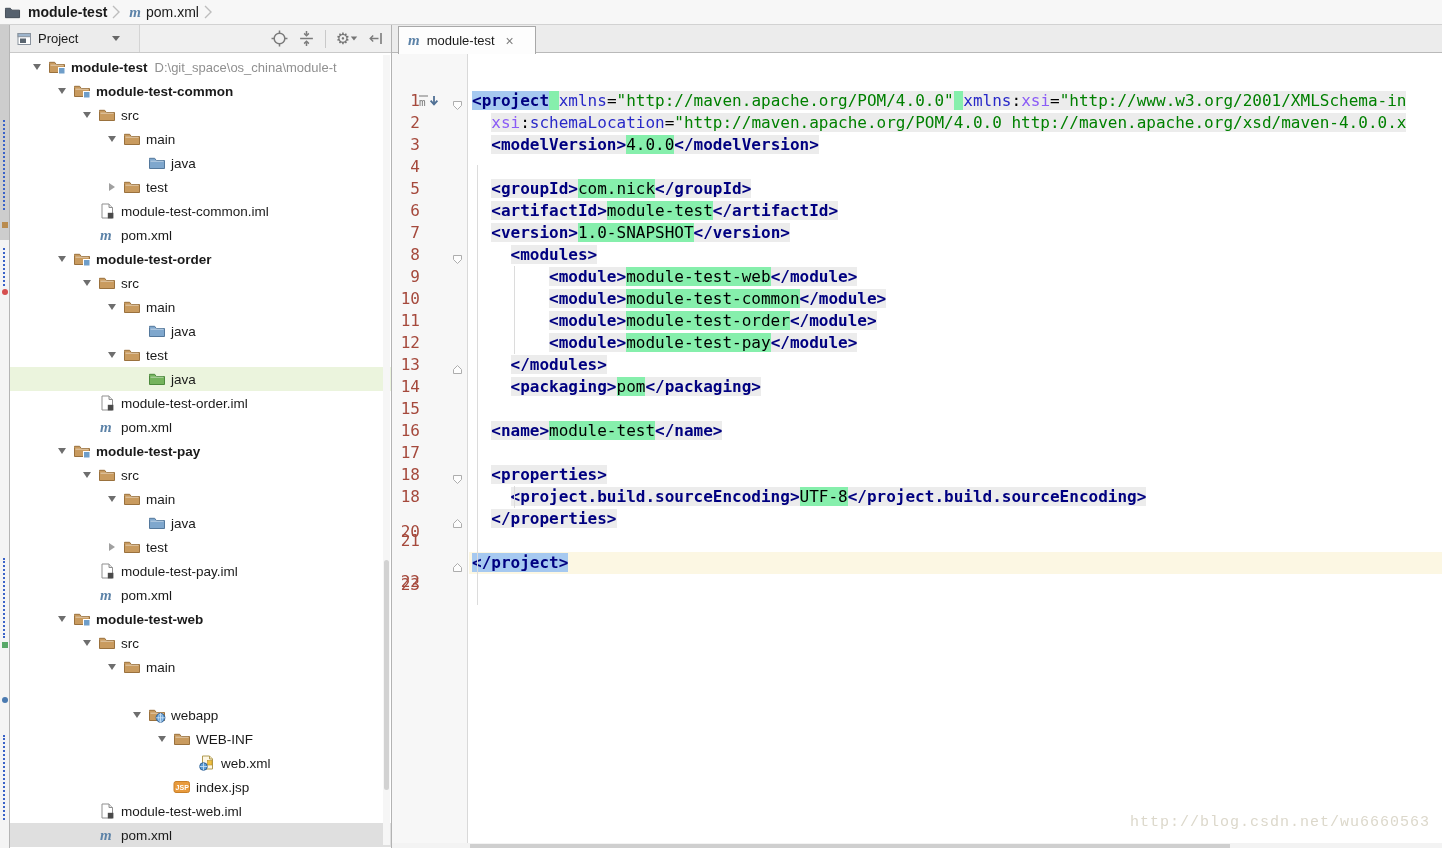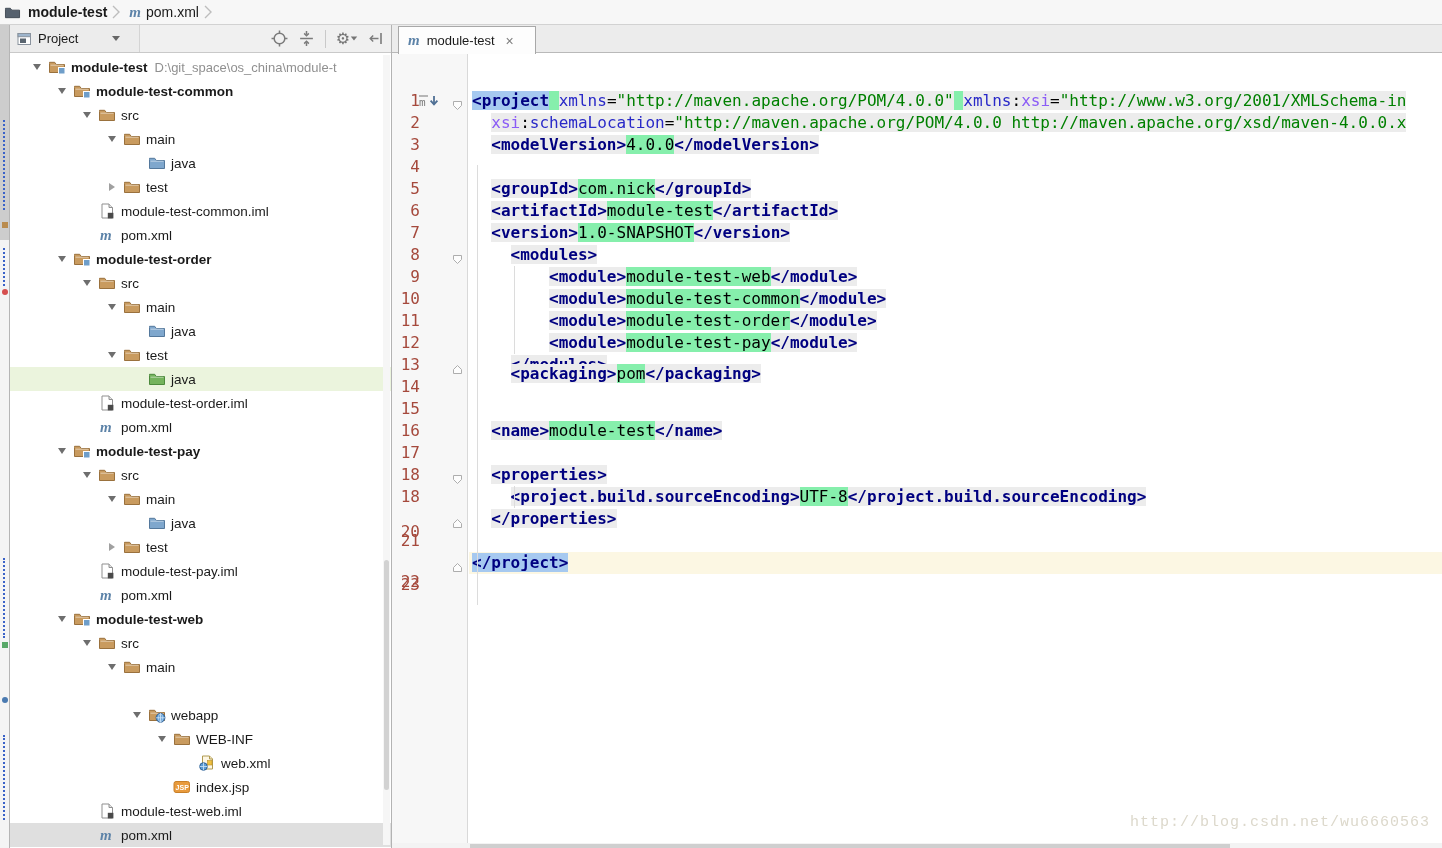--- a/index.html
+++ b/index.html
@@ -576,21 +576,21 @@
         <div class="ln codefont" style="top: 257px;">11</div>
         <div class="cl codefont" style="top: 257px;"><span class="indent">        </span><span class="tok-g">&lt;module&gt;</span><span class="tok-t">module-test-order</span><span class="tok-g">&lt;/module&gt;</span></div>
         <div class="ln codefont" style="top: 279px;">12</div>
         <div class="cl codefont" style="top: 279px;"><span class="indent">        </span><span class="tok-g">&lt;module&gt;</span><span class="tok-t">module-test-pay</span><span class="tok-g">&lt;/module&gt;</span></div>
         <div class="ln codefont" style="top: 301px;">13</div>
         <div class="fold" style="top: 306px;"><svg width="11" height="11" viewBox="0 0 11 11">
             <path d="M1.5 9.5 v-4 l4 -4 l4 4 v4 z" fill="#fdfdfd" stroke="#adadad"></path>
           </svg></div>
         <div class="cl codefont" style="top: 301px;"><span class="indent">    </span><span class="tok-g">&lt;/modules&gt;</span></div>
         <div class="ln codefont" style="top: 323px;">14</div>
-        <div class="cl codefont" style="top: 310px;"><span class="indent">    </span><span class="tok-g">&lt;packaging&gt;</span><span class="tok-t">pom</span><span class="tok-g">&lt;/packaging&gt;</span></div>
+        <div class="cl codefont" style="top: 323px;"><span class="indent">    </span><span class="tok-g">&lt;packaging&gt;</span><span class="tok-t">pom</span><span class="tok-g">&lt;/packaging&gt;</span></div>
         <div class="ln codefont" style="top: 345px;">15</div>
         <div class="cl codefont" style="top: 345px;"></div>
         <div class="ln codefont" style="top: 367px;">16</div>
         <div class="cl codefont" style="top: 367px;"><span class="indent">  </span><span class="tok-g">&lt;name&gt;</span><span class="tok-t">module-test</span><span class="tok-g">&lt;/name&gt;</span></div>
         <div class="ln codefont" style="top: 389px;">17</div>
         <div class="cl codefont" style="top: 389px;"></div>
         <div class="ln codefont" style="top: 411px;">18</div>
         <div class="fold" style="top: 416px;"><svg width="11" height="11" viewBox="0 0 11 11">
             <path d="M1.5 1.5 h8 v4 l-4 4 l-4 -4 z" fill="#fdfdfd" stroke="#adadad"></path>
           </svg></div>

